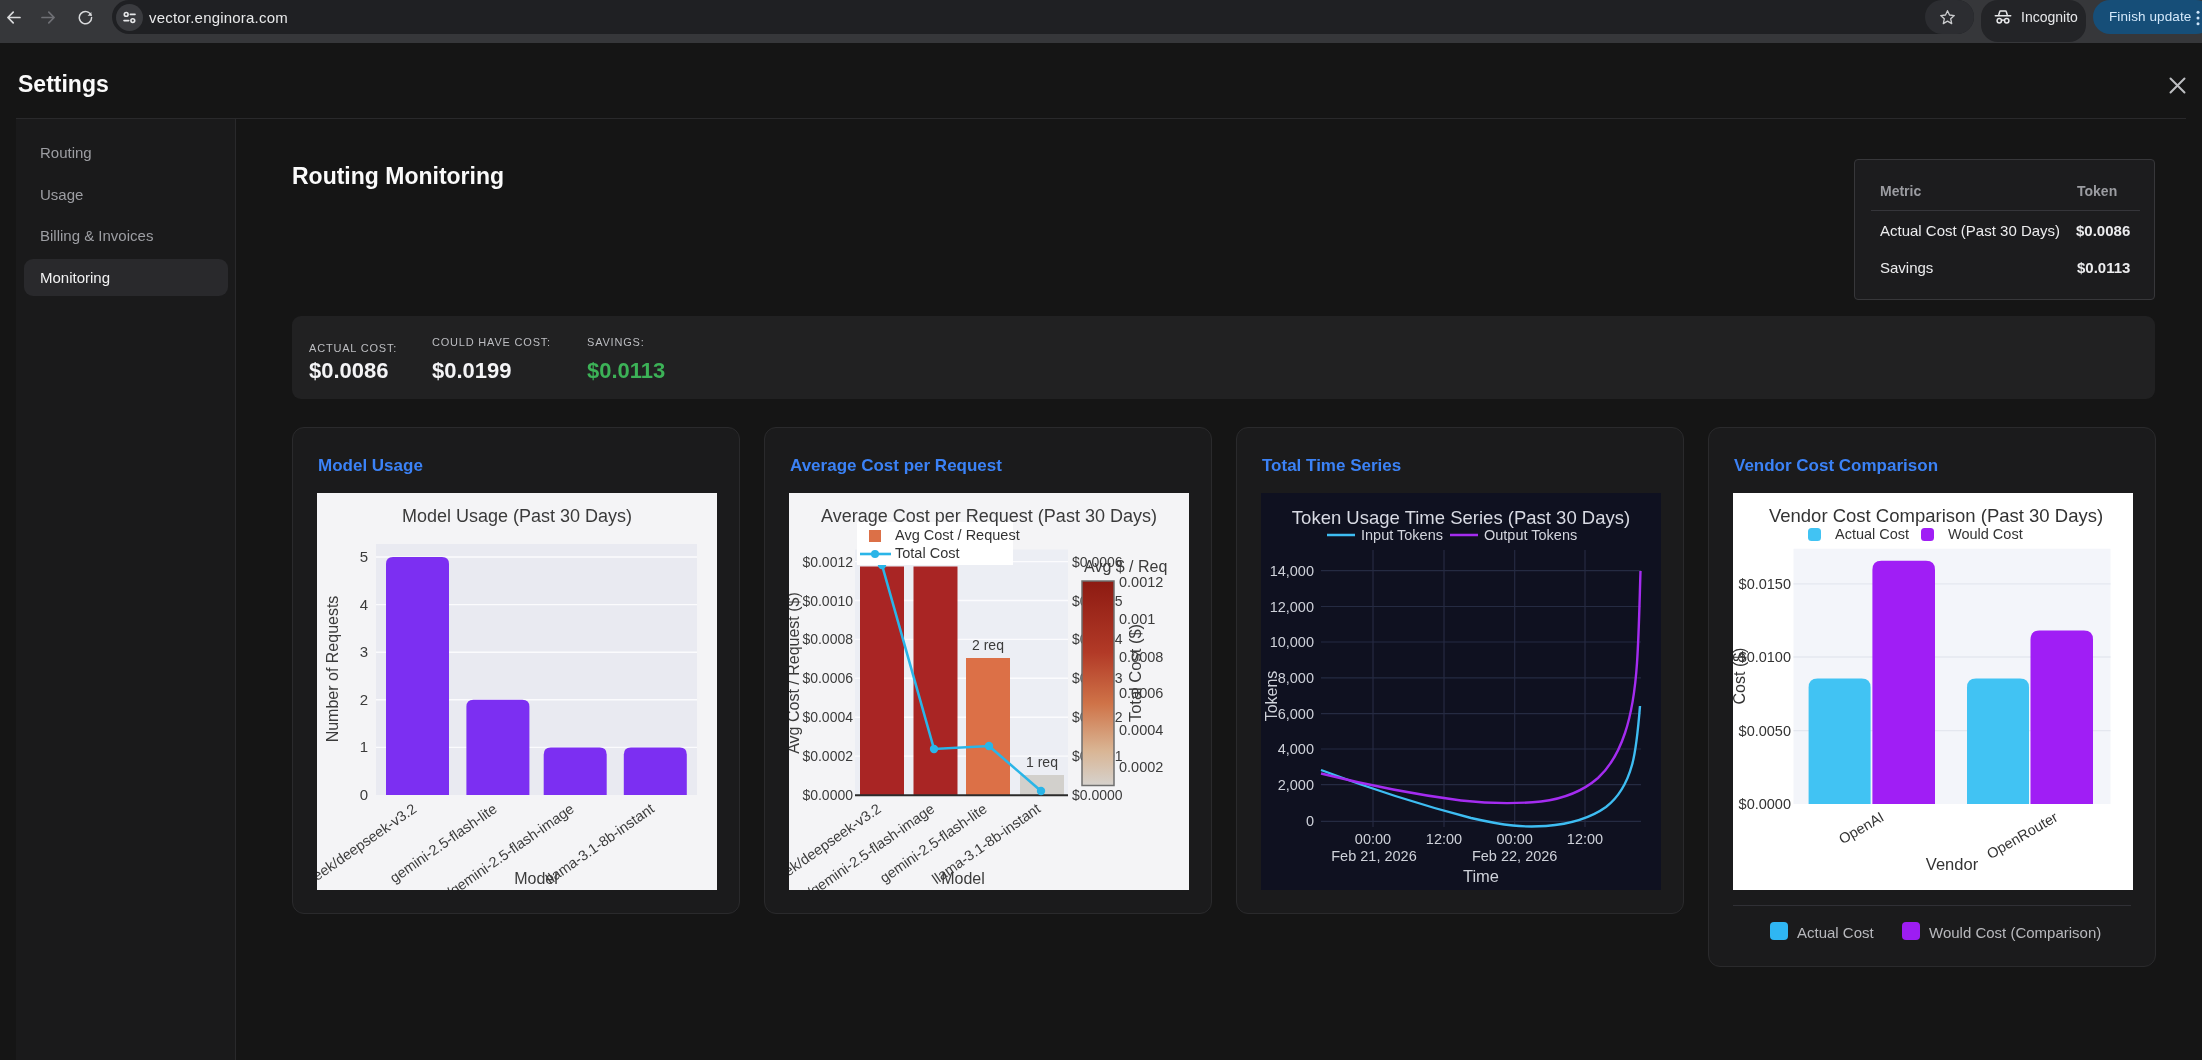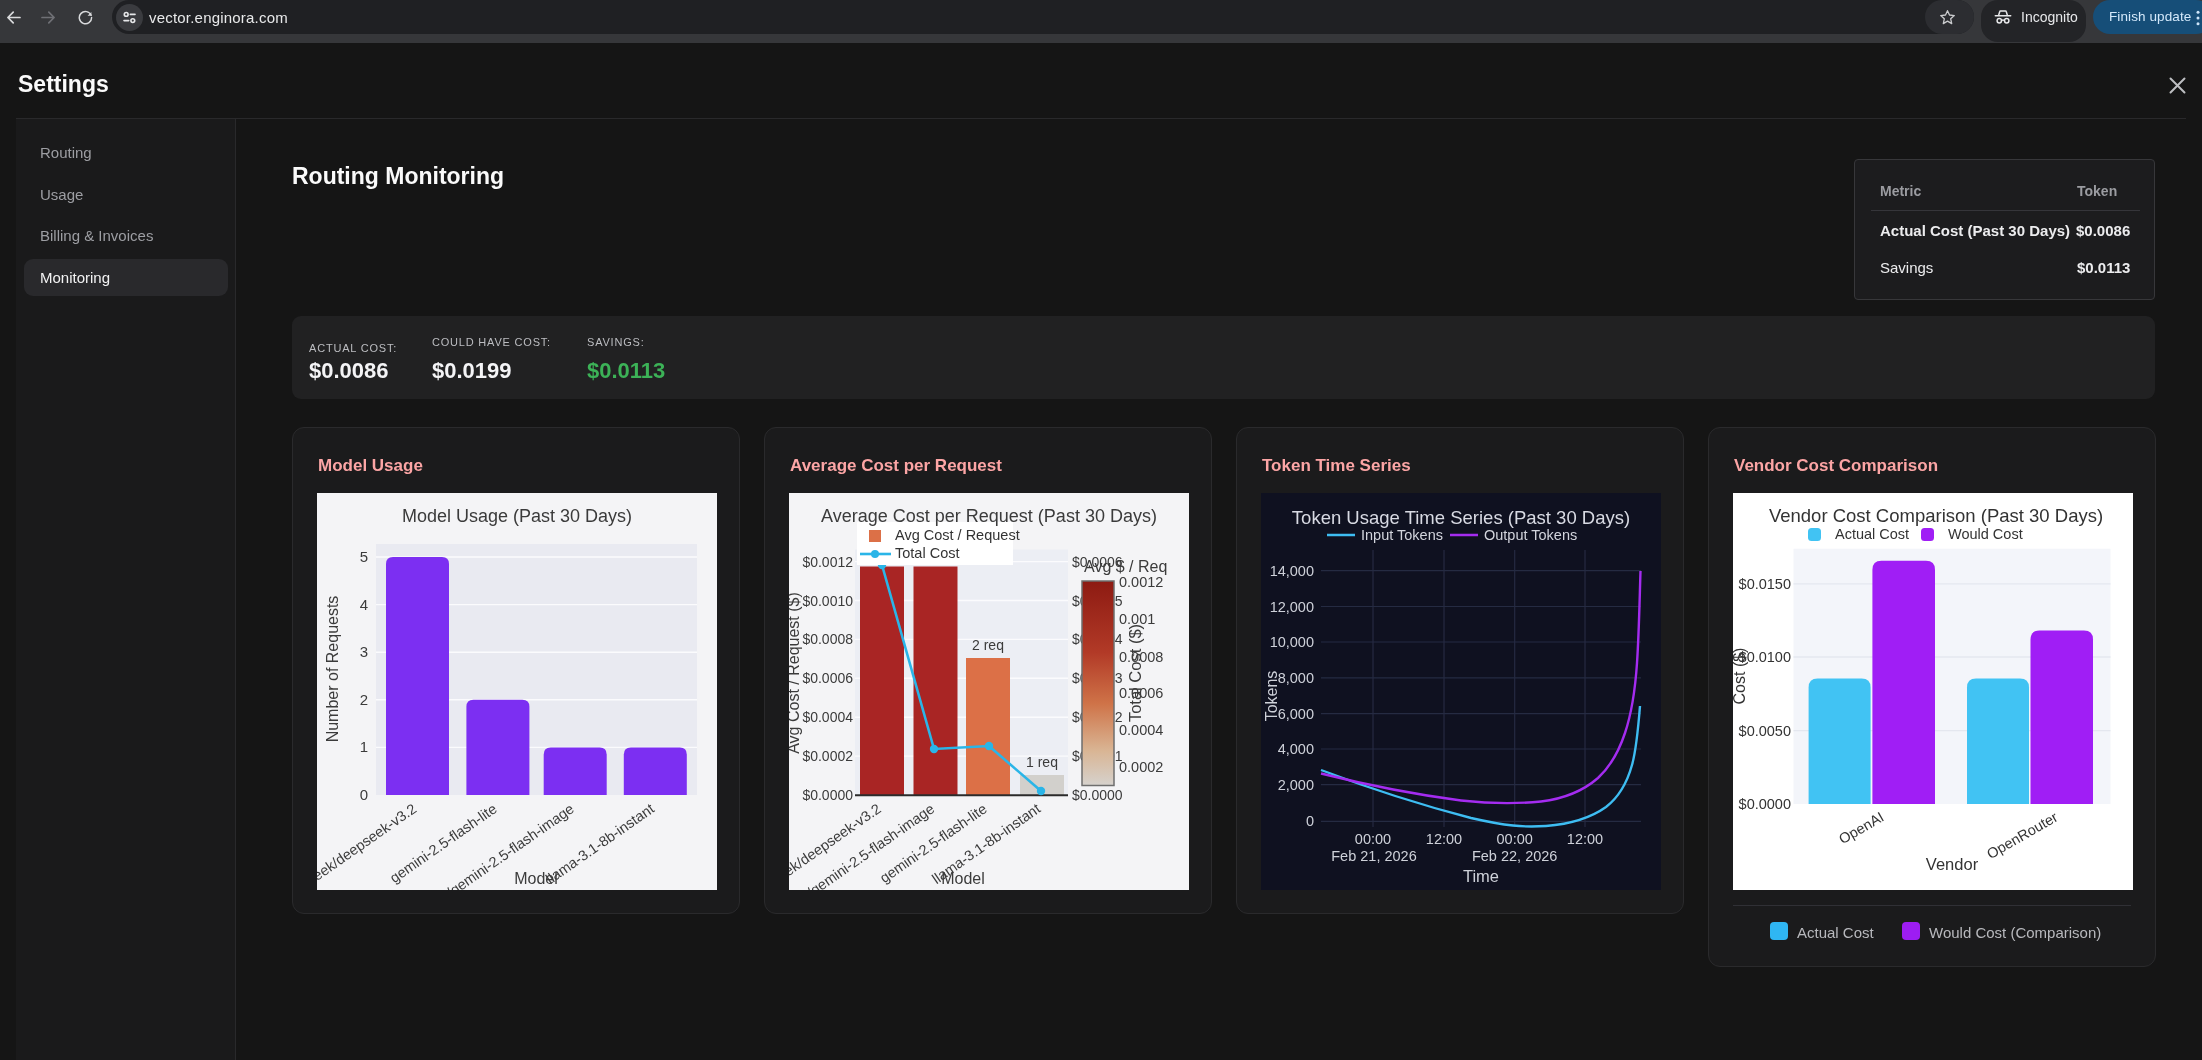--- a/index.html
+++ b/index.html
@@ -23,21 +23,21 @@
 #rm-title { position:absolute; left:292px; top:120px; font-size:23px; font-weight:700; color:#fafafa; }
 #mtable { position:absolute; left:1854px; top:116px; width:301px; height:141px; background:#1c1c1e; border:1px solid #37373a; border-radius:4px; }
 #mtable .hd { position:absolute; top:23px; font-size:14px; font-weight:700; color:#9b9ca1; }
 #mtable .rw { position:absolute; font-size:15px; color:#ececee; }
 #mtable .vl { font-weight:700; }
 #mtable .divl { position:absolute; left:16px; top:50px; width:269px; border-top:1px solid #35353a; }
 #statsbar { position:absolute; left:292px; top:273px; width:1863px; height:83px; background:#212122; border-radius:9px; }
 .slab { position:absolute; top:20px; font-size:11px; letter-spacing:0.8px; color:#bcbdc1; }
 .sval { position:absolute; top:42px; font-size:22px; font-weight:700; color:#f4f4f6; }
 .card { position:absolute; top:384px; width:448px; height:487px; background:#1b1b1c; border:1px solid #2a2a2c; border-radius:12px; }
-.ctitle { position:absolute; left:25px; top:28px; font-size:17px; font-weight:700; color:#fca5a5; }
+.ctitle { position:absolute; left:25px; top:28px; font-size:17px; font-weight:700; color:#3b82f6; }
 .chart { position:absolute; left:24px; top:65px; width:400px; height:397px; }
 #card4 { height:540px; }
 #c4div { position:absolute; left:24px; top:477px; width:398px; border-top:1px solid #303035; }
 .lgsq { position:absolute; top:494px; width:18px; height:18px; border-radius:4px; }
 .lgtx { position:absolute; top:496px; font-size:15px; color:#b8b9bd; }
 </style>
 </head>
 <body>
 <div id="toolbar">
   <div id="omnibox"></div>
@@ -98,21 +98,21 @@
   </div>
   <div class="nav" style="top:91px;">Routing</div>
   <div class="nav" style="top:133px;">Usage</div>
   <div class="nav" style="top:174px;">Billing &amp; Invoices</div>
   <div class="nav sel" style="top:216px;">Monitoring</div>
   <div id="rm-title">Routing Monitoring</div>
   <div id="mtable">
     <div class="hd" style="left:25px;">Metric</div>
     <div class="hd" style="left:222px;">Token</div>
     <div class="divl"></div>
-    <div class="rw" style="left:25px;top:62px;font-weight:bold;">Actual Cost (Past 30 Days)</div>
+    <div class="rw" style="left:25px;top:62px;">Actual Cost (Past 30 Days)</div>
     <div class="rw vl" style="left:221px;top:62px;">$0.0086</div>
     <div class="rw" style="left:25px;top:99px;">Savings</div>
     <div class="rw vl" style="left:222px;top:99px;">$0.0113</div>
   </div>
   <div id="statsbar">
     <div class="slab" style="left:17px;margin-top:6px;">ACTUAL COST:</div>
     <div class="sval" style="left:17px;">$0.0086</div>
     <div class="slab" style="left:140px;">COULD HAVE COST:</div>
     <div class="sval" style="left:140px;">$0.0199</div>
     <div class="slab" style="left:295px;">SAVINGS:</div>
@@ -235,21 +235,21 @@
         <text transform="translate(93,318) rotate(-35)">deepseek/deepseek-v3.2</text>
         <text transform="translate(146.5,318) rotate(-35)">beta/gemini-2.5-flash-image</text>
         <text transform="translate(199,318) rotate(-35)">gemini-2.5-flash-lite</text>
         <text transform="translate(252.5,318) rotate(-35)">llama-3.1-8b-instant</text>
       </g>
       <text x="174" y="391" font-size="16" fill="#3b3b3b" text-anchor="middle">Model</text>
     </svg>
     </div>
   </div>
   <div class="card" style="left:1236px;">
-    <div class="ctitle">Token Time Series</div>
+    <div class="ctitle">Total Time Series</div>
     <div class="chart" id="ch3">
     <svg width="400" height="397" viewBox="0 0 400 397">
       <rect width="400" height="397" fill="#0f1120"></rect>
       <g stroke="#252b42" stroke-width="1.2">
         <line x1="112" x2="112" y1="57" y2="334"></line>
             <line x1="183" x2="183" y1="57" y2="334"></line>
         <line x1="253.7" x2="253.7" y1="57" y2="334"></line>
             <line x1="324" x2="324" y1="57" y2="334"></line>
         <line x1="60" x2="380" y1="328.3" y2="328.3"></line>
             <line x1="60" x2="380" y1="291.7" y2="291.7"></line>

